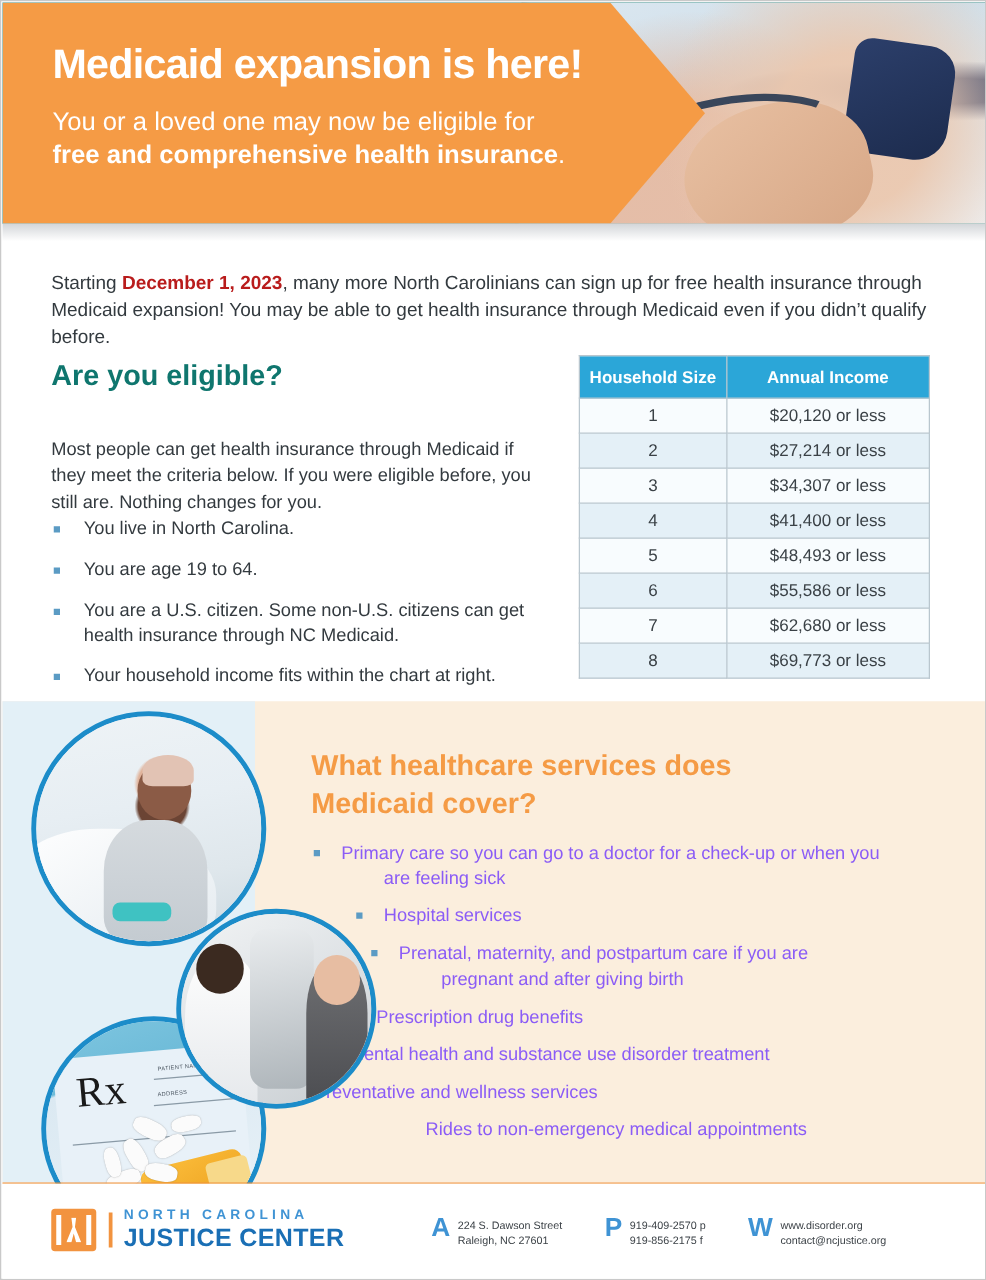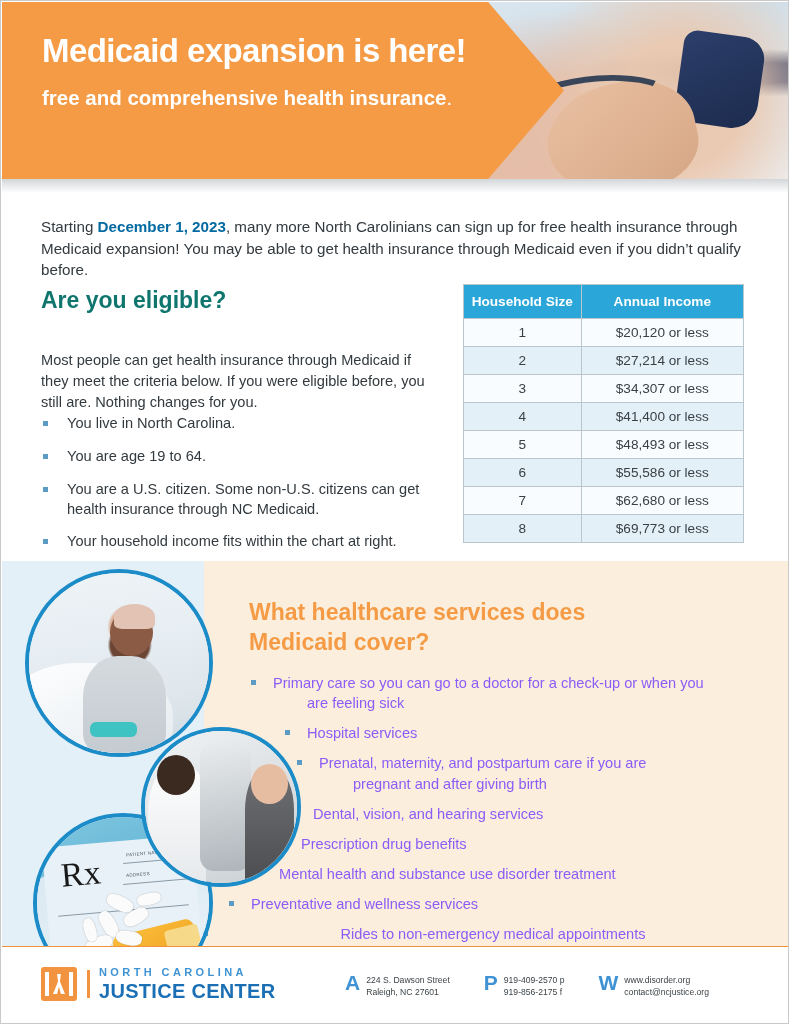--- a/index.html
+++ b/index.html
@@ -136,21 +136,21 @@
   .intro {
     position: absolute;
     left: 40px;
     top: 200px;
     width: 712px;
     font-size: 15.2px;
     line-height: 1.42;
     color: #333a3f;
   }
   .intro .date {
-    color: #0369a1;
+    color: #b91c1c;
     font-weight: bold;
   }
 
   .eligible-h {
     position: absolute;
     left: 40px;
     top: 286px;
     font-size: 23px;
     font-weight: bold;
     color: #0f766e;
@@ -592,20 +592,21 @@
 <div class="page">
 
   <div class="header">
     <div class="hdr-photo">
       <div class="hdr-cuff"></div>
       <div class="hdr-hand"></div>
     </div>
     <div class="hdr-arrow"></div>
     <div class="hdr-text">
       <h1 class="hdr-title">Medicaid expansion is here!</h1>
+      <p class="hdr-sub1">You or a loved one may now be eligible for</p>
       <p class="hdr-sub2"><span>free and comprehensive health insurance</span><span class="period">.</span></p>
     </div>
   </div>
   <div class="hdr-shadow"></div>
 
   <p class="intro"><span>Starting </span><span class="date">December 1, 2023</span><span>, many more North Carolinians can sign up for free health insurance through Medicaid expansion! You may be able to get health insurance through Medicaid even if you didn’t qualify before.</span></p>
 
   <h2 class="eligible-h">Are you eligible?</h2>
   <p class="eligible-p">Most people can get health insurance through Medicaid if they meet the criteria below. If you were eligible before, you still are. Nothing changes for you.</p>
   <ul class="elig-list">
@@ -664,21 +665,20 @@
 
   <h2 class="services-h">
     <span>What healthcare services does</span><br>
     <span>Medicaid cover?</span>
   </h2>
 
   <ul class="svc-list">
     <li class="ind-0"><span>Primary care so you can go to a doctor for a check-up or when you</span><span class="cont">are feeling sick</span></li>
     <li class="ind-1">Hospital services</li>
     <li class="ind-2"><span>Prenatal, maternity, and postpartum care if you are</span><span class="cont">pregnant and after giving birth</span></li>
-    <li class="ind-3">Dental, vision, and hearing services</li>
     <li class="ind-4">Prescription drug benefits</li>
     <li class="ind-5">Mental health and substance use disorder treatment</li>
     <li class="ind-6">Preventative and wellness services</li>
     <li class="ind-7">Rides to non-emergency medical appointments</li>
   </ul>
 
   <div class="circ circ-1">
     <div class="ph-bed">
       <div class="head"></div>
       <div class="scarf"></div>

